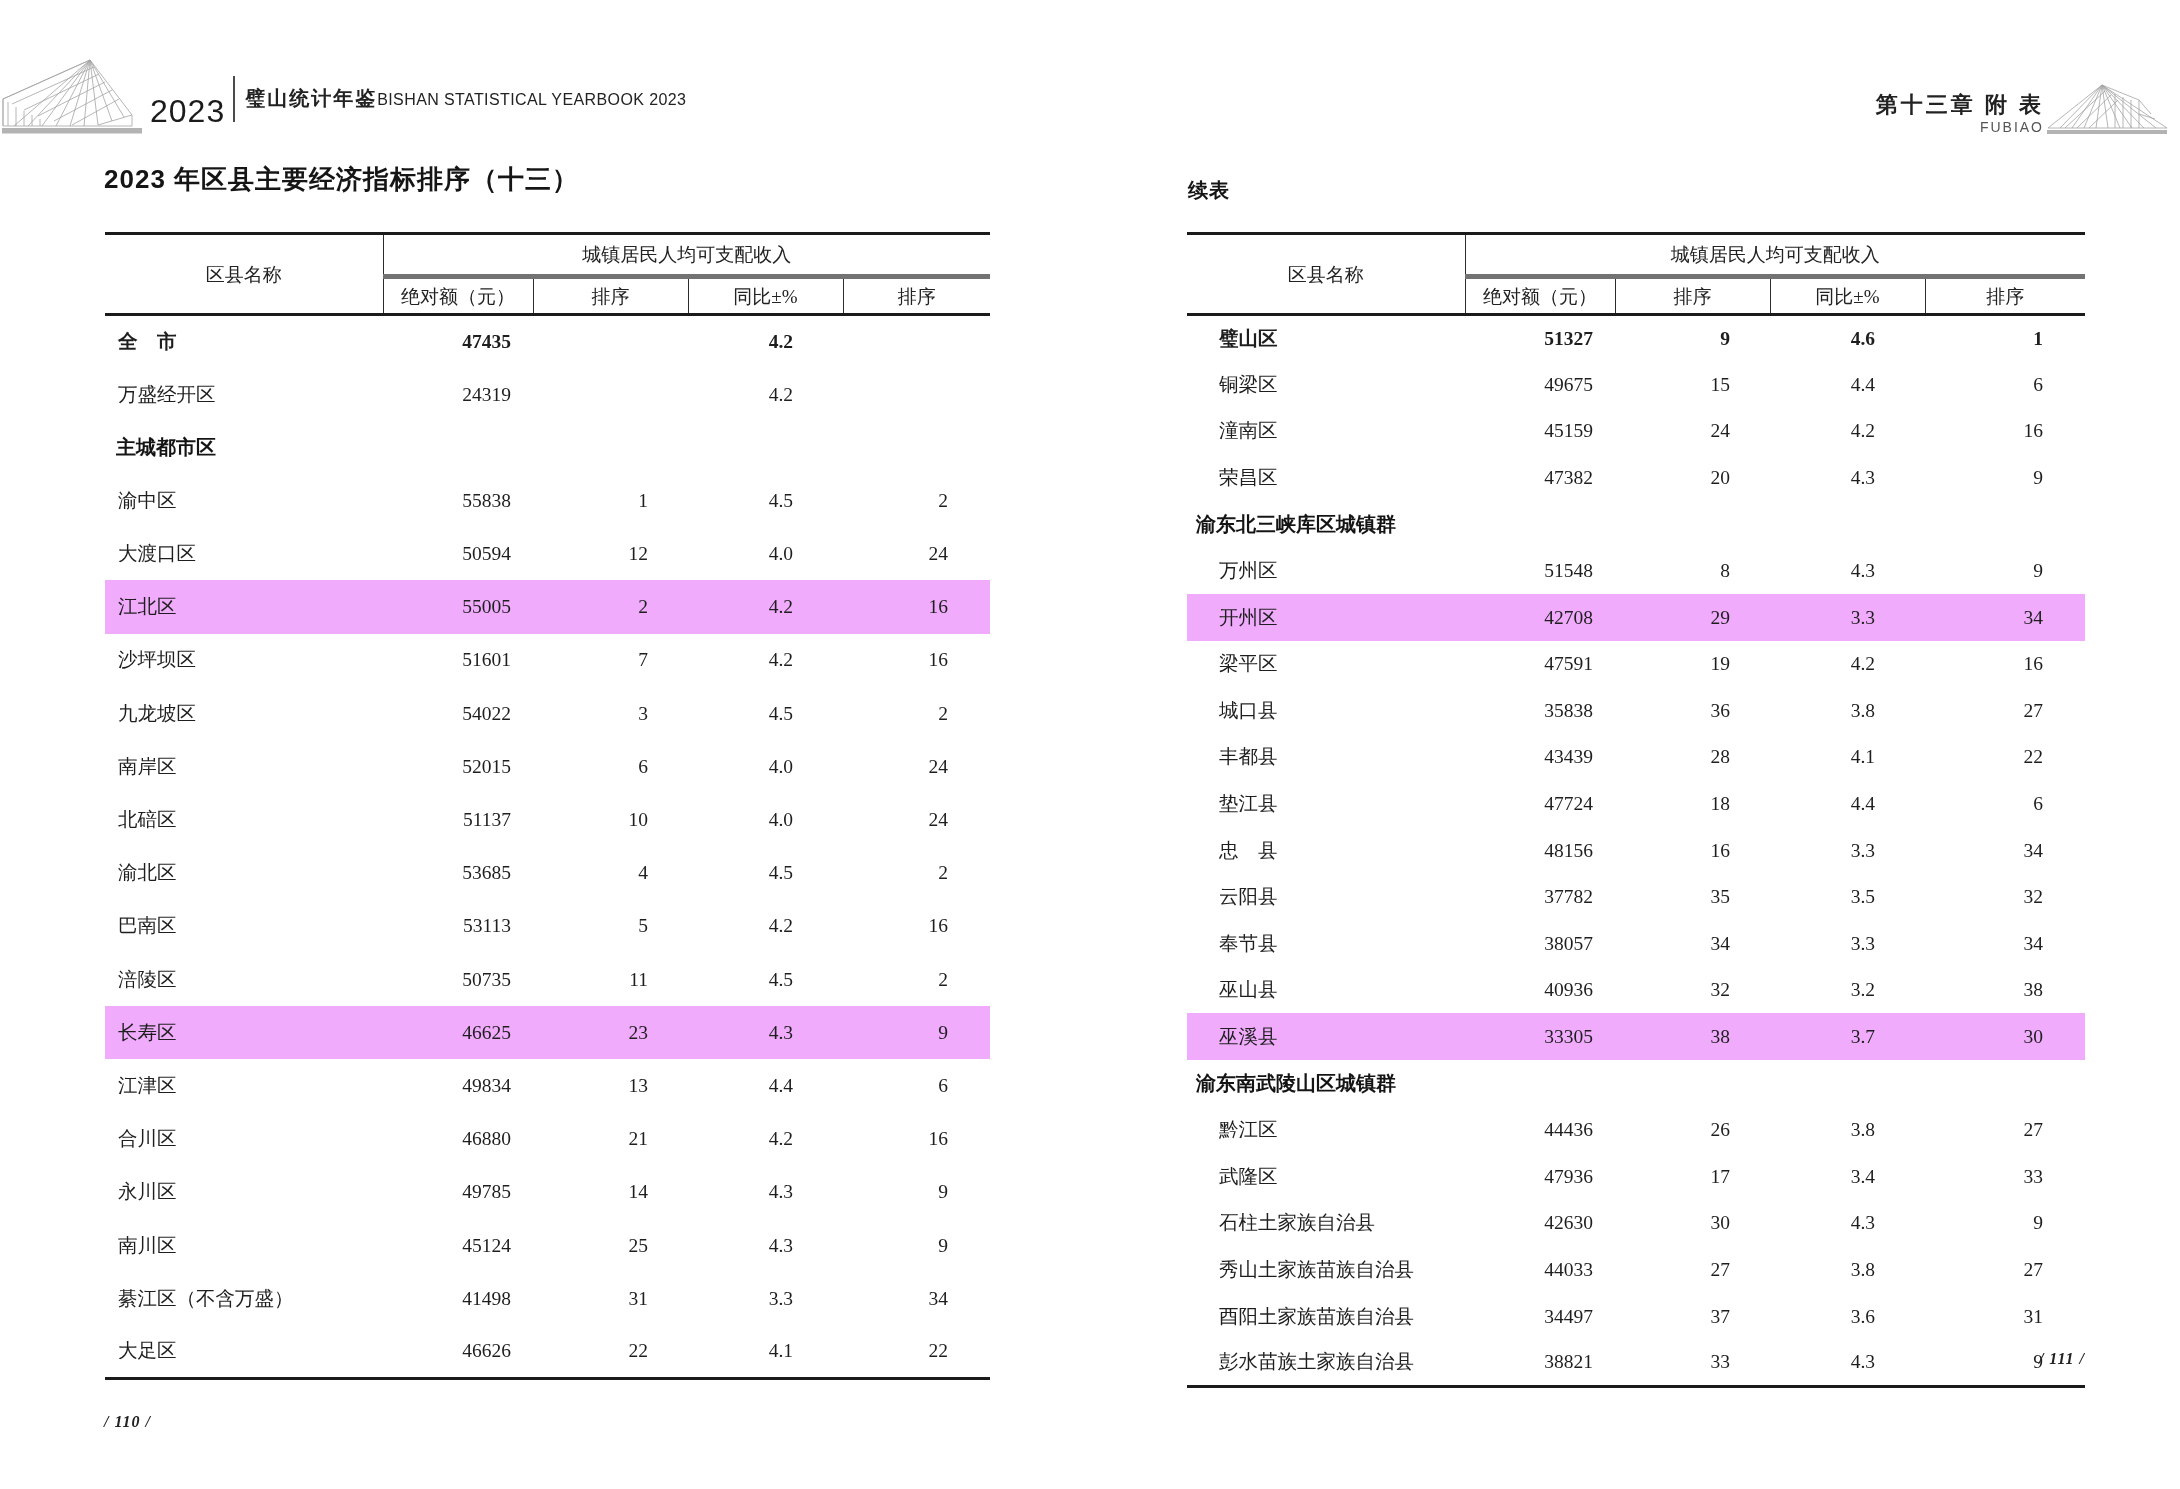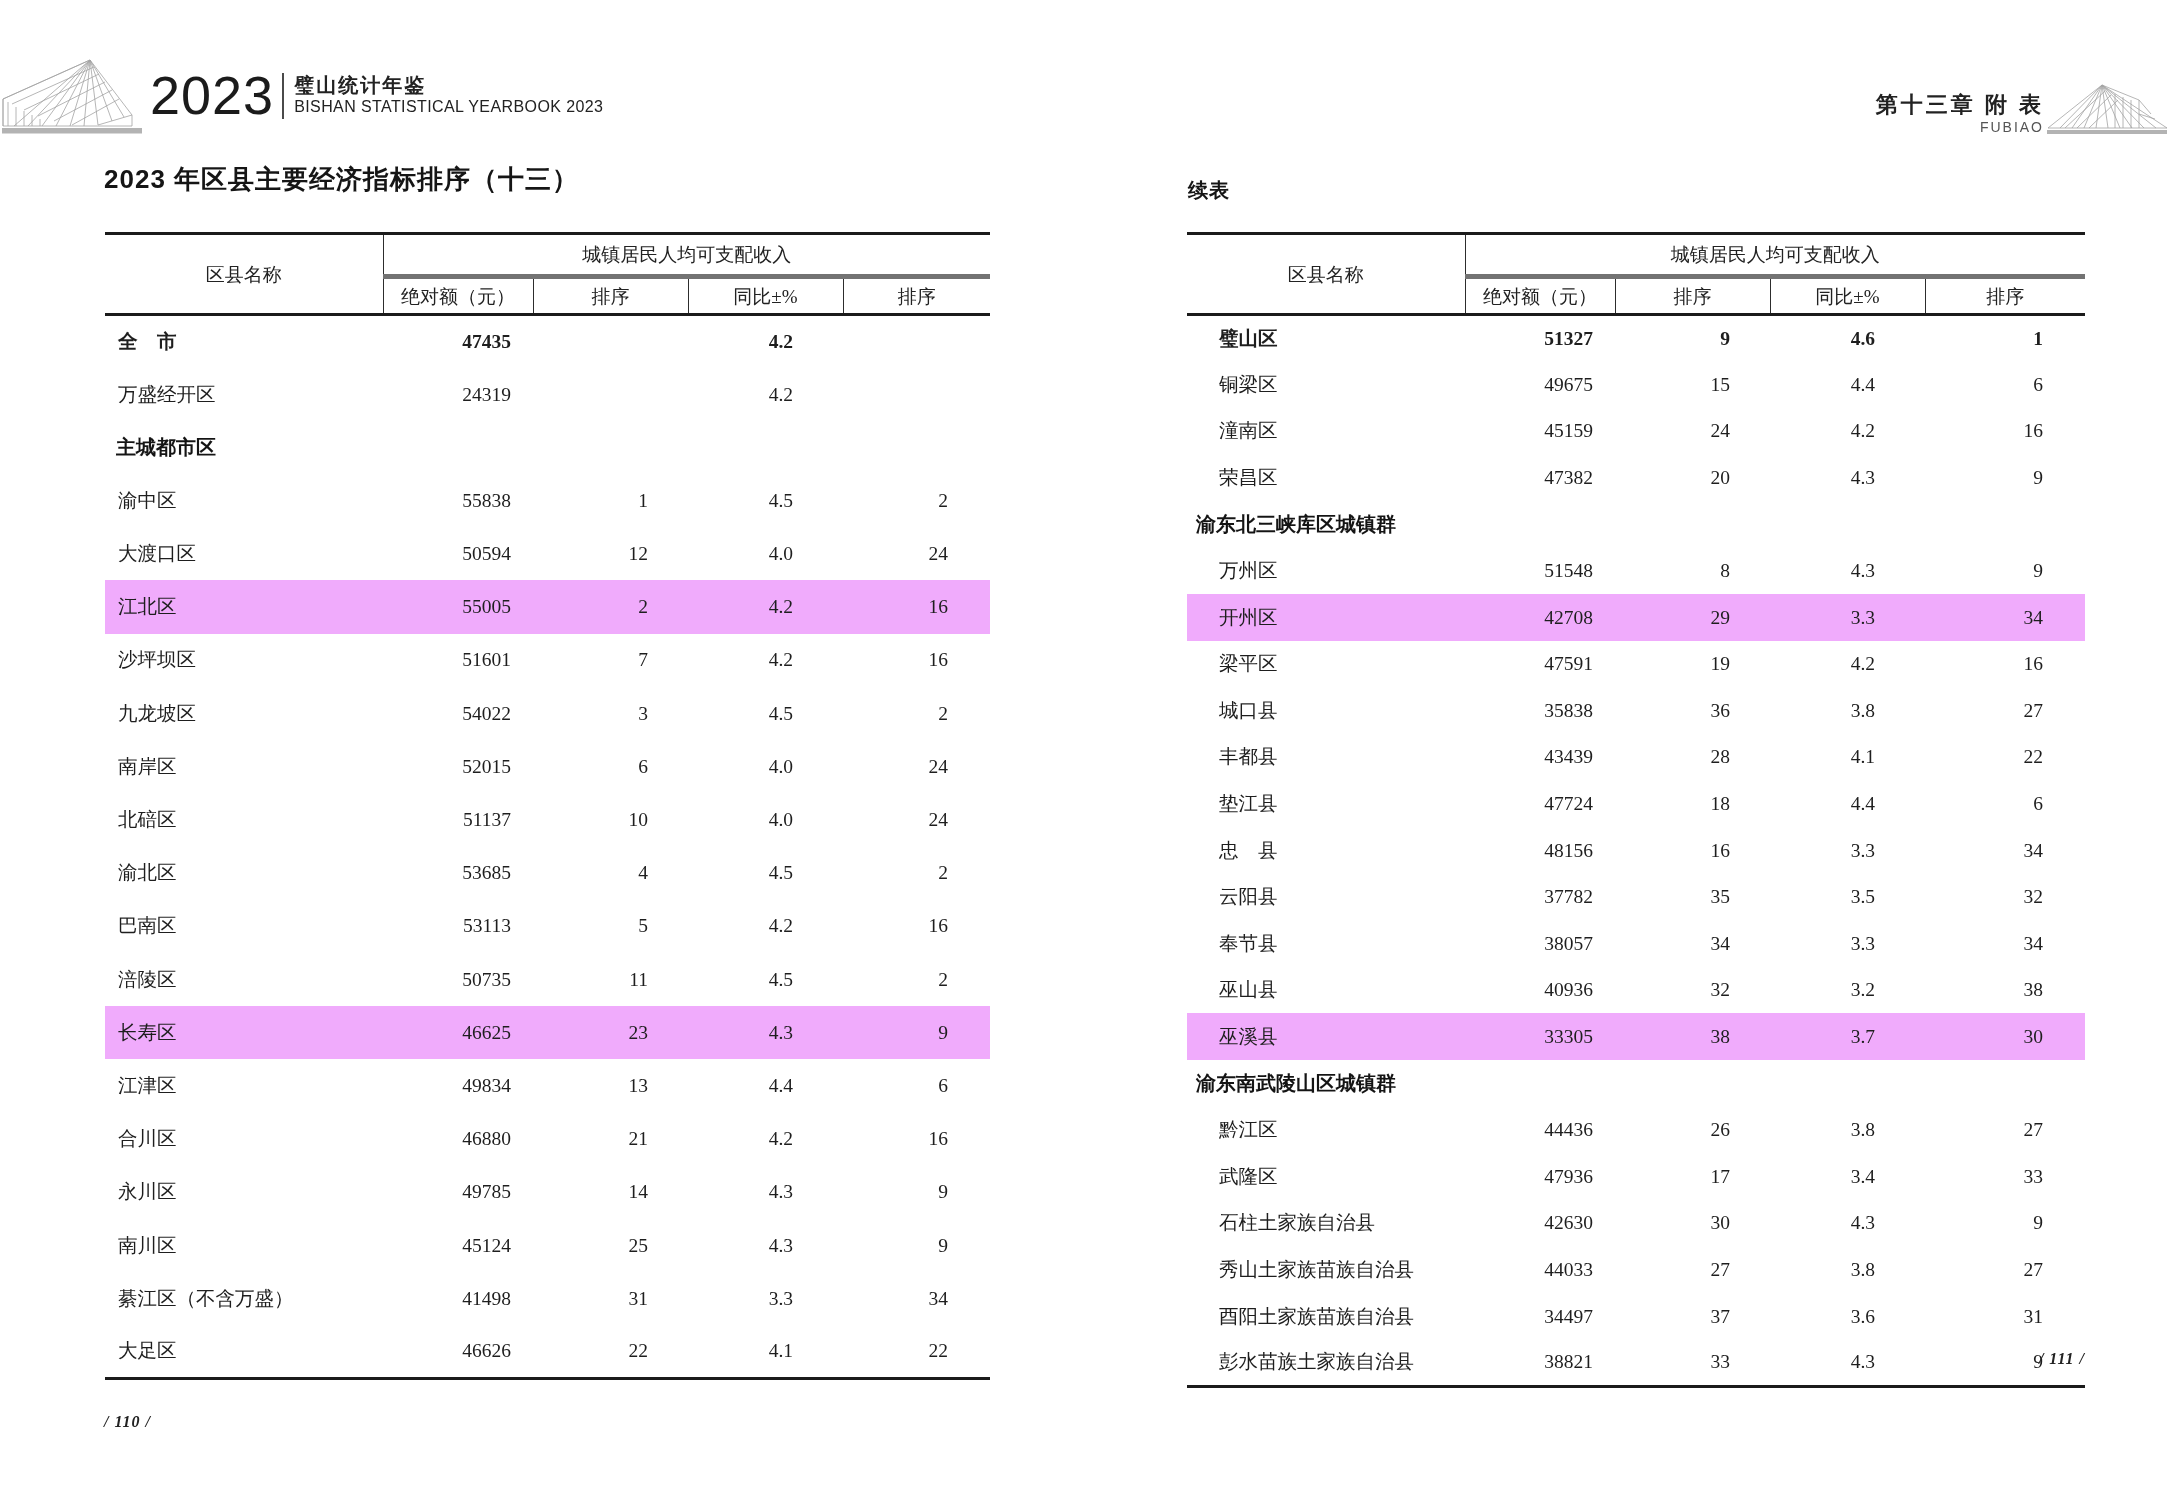--- a/index.html
+++ b/index.html
@@ -2,23 +2,23 @@
 <html><head>
 <meta charset="utf-8">
 <style>
   html,body{margin:0;padding:0;background:#fff;}
   .page{position:relative;width:2180px;height:1489px;background:#ffffff;overflow:hidden;
         font-family:"Liberation Serif",serif;color:#1e1e1e;line-height:1;}
 
   
   .logo{position:absolute;}
   .hdr-left{position:absolute;left:150px;top:68px;display:flex;align-items:center;}
-  .hdr-year{font-family:"Liberation Sans",sans-serif;font-size:54px;font-weight:400;color:#1b1b1b;letter-spacing:1px;}
+  .hdr-year{font-family:"Liberation Sans",sans-serif;font-size:32px;font-weight:400;color:#1b1b1b;letter-spacing:1px;margin-top:27px;}
   .hdr-divider{width:2px;height:46px;background:#4a4a4a;margin:2px 10px 0 8px;}
-  .hdr-titles{display:flex;flex-direction:column;justify-content:center;}
+  .hdr-titles{display:flex;flex-direction:row;justify-content:center;}
   .hdr-cn{font-family:"Liberation Sans",sans-serif;font-size:20px;font-weight:bold;color:#222;letter-spacing:2px;}
   .hdr-en{font-family:"Liberation Sans",sans-serif;font-size:16px;color:#222;letter-spacing:.4px;margin-top:4px;}
   .hdr-right{position:absolute;right:136px;top:94px;text-align:right;}
   .hdr-chapter{font-family:"Liberation Sans",sans-serif;font-size:22px;font-weight:bold;color:#222;letter-spacing:3px;}
   .hdr-chapter-en{font-family:"Liberation Sans",sans-serif;font-size:14px;color:#555;letter-spacing:2px;margin-top:4px;}
 
   
   .tbl-title{position:absolute;font-family:"Liberation Sans",sans-serif;font-weight:bold;color:#151515;}
   .tbl-title-left{left:104px;top:166px;font-size:26px;letter-spacing:1px;}
   .tbl-title-right{left:1188px;top:180px;font-size:20px;letter-spacing:1px;}

